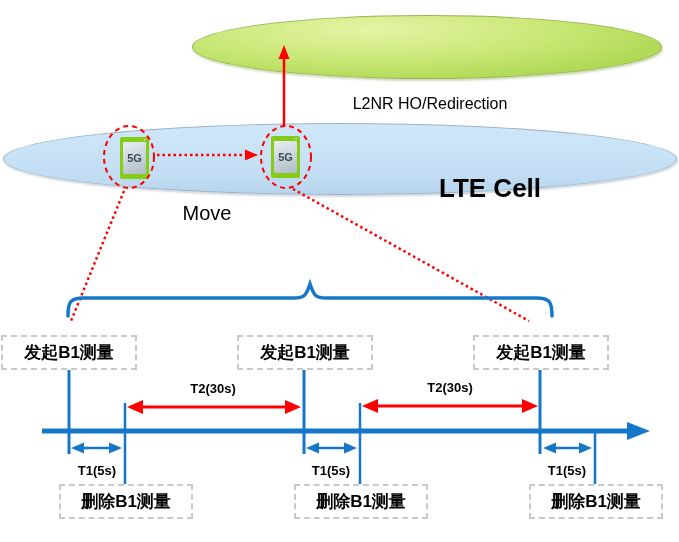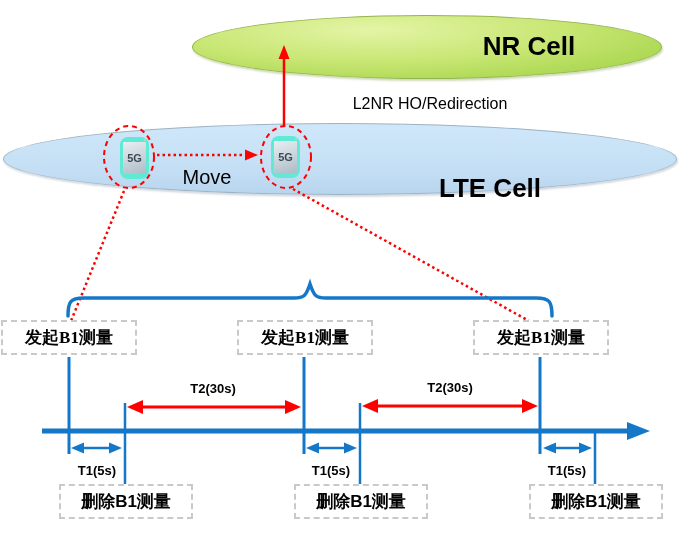--- a/index.html
+++ b/index.html
@@ -18,39 +18,39 @@
   .lte-ellipse{
     left:3px;top:123px;width:672px;height:70px;
     background:linear-gradient(180deg,#cfe7f9 0%,#c3def4 70%,#b7d5ee 100%);
     border:1px solid #9db3c4;
     box-shadow:1px 2px 2px rgba(110,130,150,.3);
   }
   
   .cell-title{position:absolute;transform:translate(-50%,-50%);font-weight:bold;font-size:26px;white-space:nowrap;}
   .lbl{position:absolute;transform:translate(-50%,-50%);white-space:nowrap;}
   .l2nr-lbl{font-size:16px;}
-  .move-lbl{font-size:20px;}
+  .move-lbl{font-size:20px;margin-top:36px;}
   .n-lbl{font-size:29px;}
   .t-lbl{font-size:13px;font-weight:bold;}
   
-  .phone{position:absolute;width:29px;height:42px;background:#5eead4;border-radius:8px;}
+  .phone{position:absolute;width:29px;height:42px;background:#84cc16;border-radius:2px;}
   .phone .screen{
     position:absolute;left:3px;right:3px;top:5px;bottom:5px;border-radius:1px;
     background:linear-gradient(160deg,#e8eef2 0%,#aebcc6 100%);
     display:flex;align-items:center;justify-content:center;
     font-size:11px;color:#3a4a55;font-weight:bold;
   }
   .phone .cam{position:absolute;right:3px;top:2px;width:2px;height:2px;border-radius:50%;background:#cfcfcf;}
   
   .mbox{
     position:absolute;height:31px;background:#ffffff;border:2px dashed #c9c9c9;
     display:flex;align-items:center;justify-content:center;
     font-size:17px;font-weight:bold;white-space:nowrap;
   }
-  .initiate-box{width:132px;top:320px;font-family:Liberation Serif, serif;}
+  .initiate-box{width:132px;top:335px;}
   .delete-box{width:130px;top:484px;}
   svg.overlay{position:absolute;left:0;top:0;pointer-events:none;}
 </style>
 </head>
 <body>
 
 <div class="canvas">
 
   <div class="cell-ellipse nr-ellipse"></div>
   <div class="cell-ellipse lte-ellipse"></div>
@@ -119,21 +119,20 @@
       <polygon points="306,448 319,442.5 319,453.5" fill="#1577C8"></polygon>
       <polygon points="357,448 344,442.5 344,453.5" fill="#1577C8"></polygon>
     </g>
     <g>
       <line x1="551" y1="448" x2="584" y2="448" stroke="#1577C8" stroke-width="2.5"></line>
       <polygon points="543,448 556,442.5 556,453.5" fill="#1577C8"></polygon>
       <polygon points="592,448 579,442.5 579,453.5" fill="#1577C8"></polygon>
     </g>
   </svg>
 
-  <div class="cell-title" style="left:529px;top:46px;">NR Cell</div>
   <div class="cell-title" style="left:490px;top:150px;margin-top:38px;">LTE Cell</div>
   <div class="lbl l2nr-lbl" style="left:430px;top:104px;">L2NR HO/Redirection</div>
   <div class="lbl move-lbl" style="left:207px;top:177px;">Move</div>
 
   <div class="lbl t-lbl" style="left:213px;top:388px;">T2(30s)</div>
   <div class="lbl t-lbl" style="left:450px;top:387px;">T2(30s)</div>
 
   <div class="lbl t-lbl" style="left:97px;top:470px;">T1(5s)</div>
   <div class="lbl t-lbl" style="left:331px;top:470px;">T1(5s)</div>
   <div class="lbl t-lbl" style="left:567px;top:470px;">T1(5s)</div>

